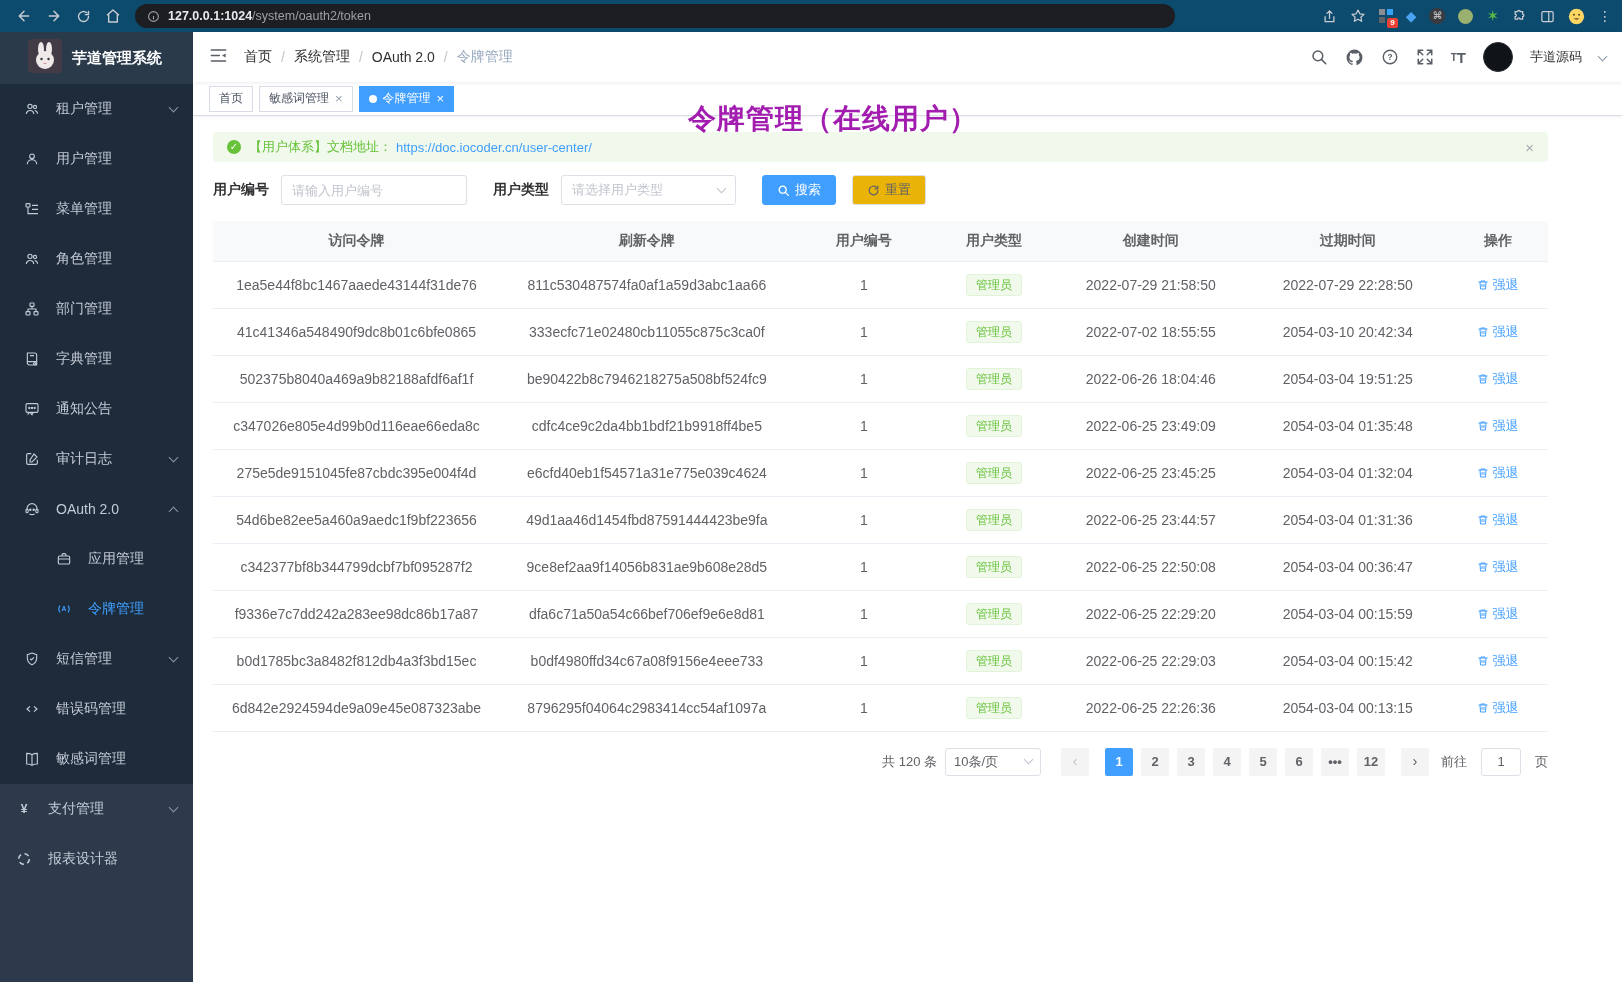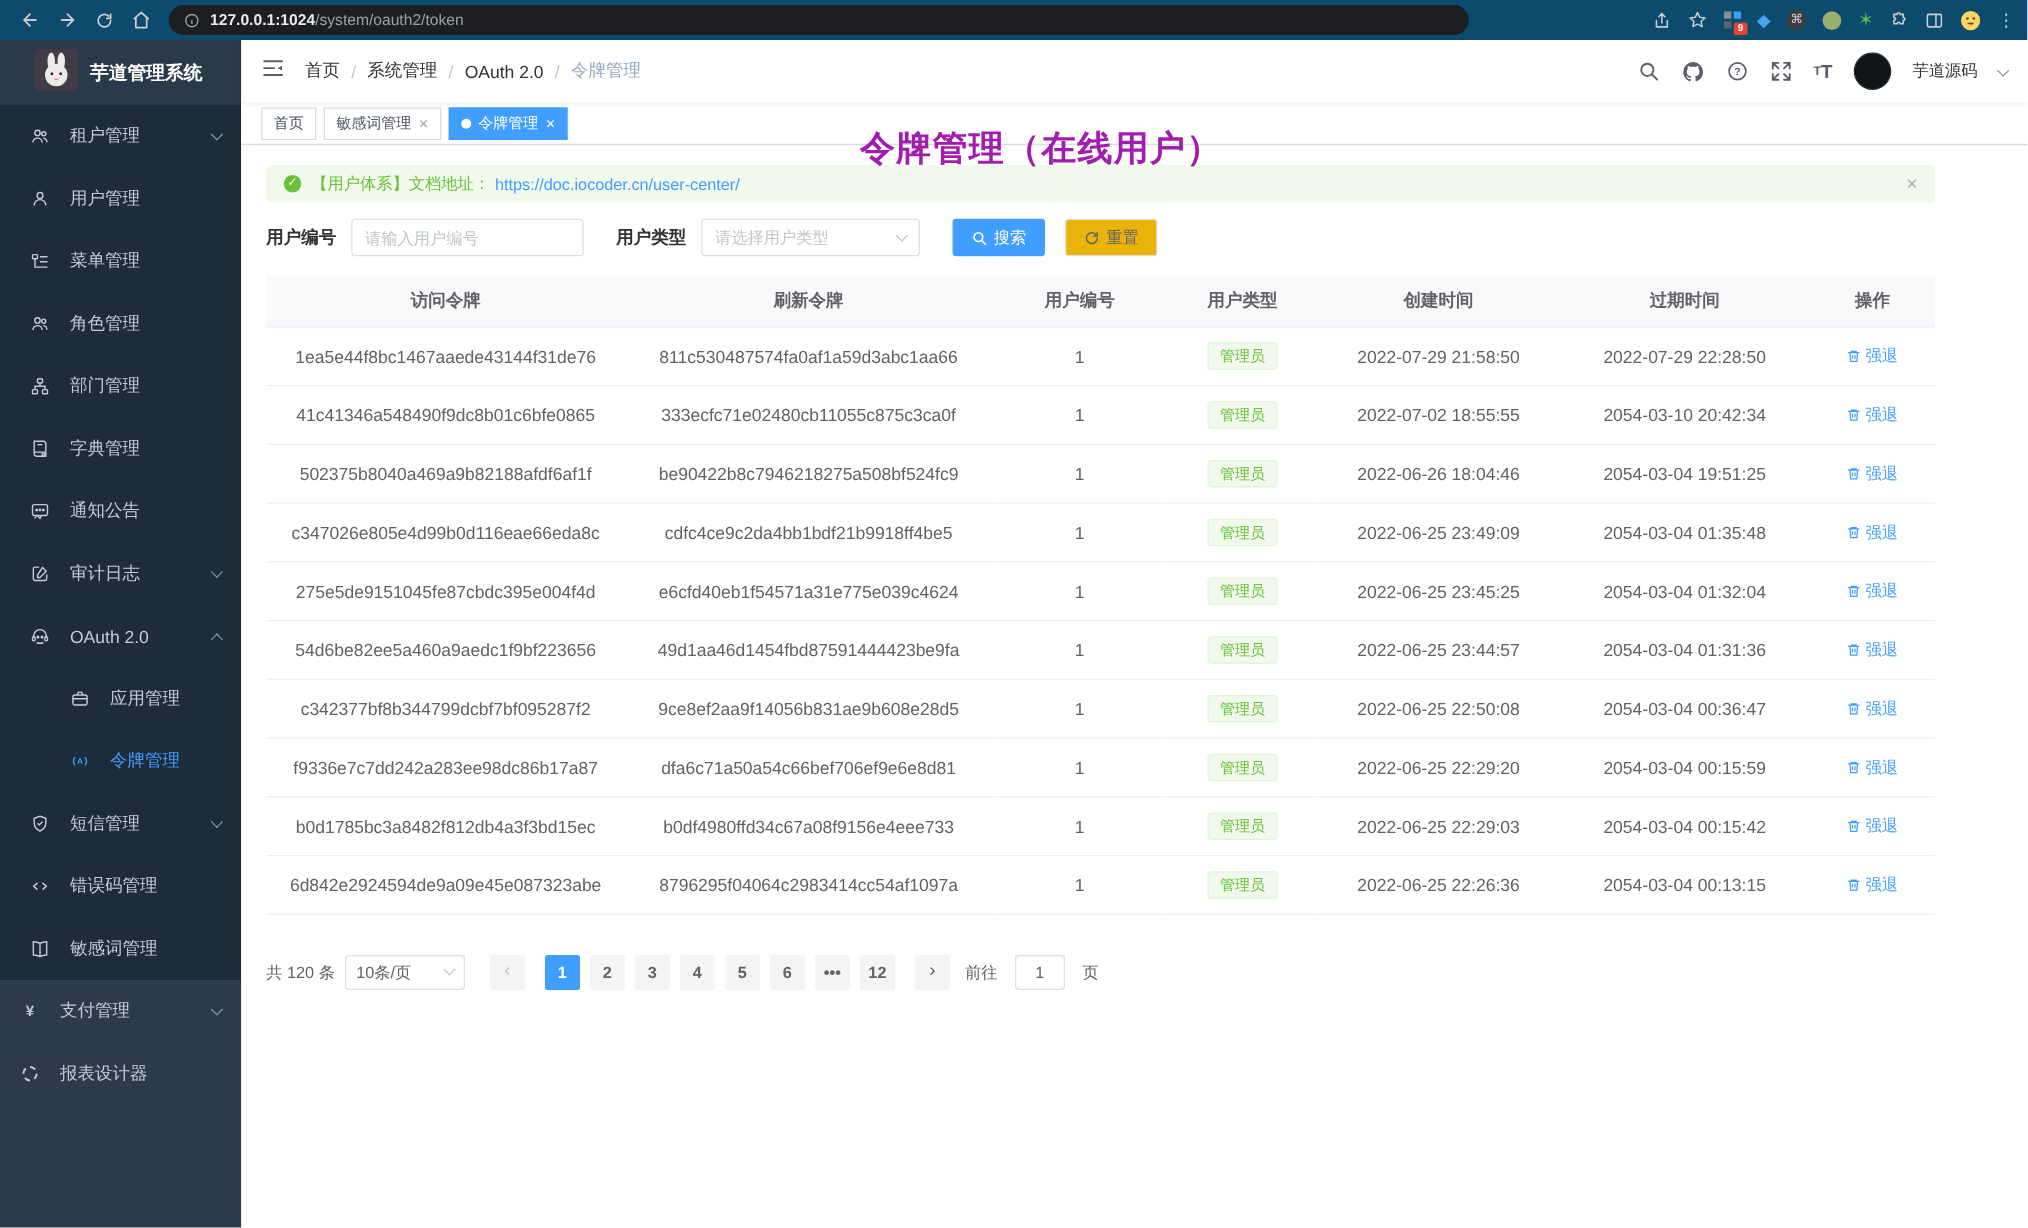--- a/index.html
+++ b/index.html
@@ -98,21 +98,21 @@
   table.grid { width:100%; border-collapse:collapse; table-layout:fixed; }
   .grid th { height:40px; background:#f8f9fb; color:#606266; font-size:14px; font-weight:600;
     text-align:center; border-bottom:1px solid #ebeef5; }
   .grid td { height:47px; text-align:center; font-size:14px; color:#606266; border-bottom:1px solid #ebeef5;
     overflow:hidden; white-space:nowrap; }
   .tag-success { display:inline-block; padding:0 9px; height:22px; line-height:20px; font-size:12px;
     color:#67c23a; background:#f0f9eb; border:1px solid #e1f3d8; border-radius:3px; }
   .revoke { color:#409eff; font-size:13px; text-decoration:none; display:inline-flex; align-items:center; gap:3px; cursor:pointer; }
 
   
-  .pagi { margin-top:32px; display:flex; align-items:center; gap:8px;
+  .pagi { margin-top:16px; display:flex; align-items:center; justify-content:flex-end; gap:8px;
     font-size:13px; color:#606266; }
   .page-size { width:96px; height:28px; border:1px solid #dcdfe6; border-radius:3px; display:flex;
     align-items:center; justify-content:space-between; padding:0 8px; cursor:pointer; margin-right:8px; }
   .page-size .chev { border-color:#c0c4cc; }
   .pager { display:flex; list-style:none; align-items:center; }
   .pager li { min-width:28px; height:28px; line-height:28px; text-align:center; background:#f4f4f5;
     color:#606266; border-radius:2px; margin:0 4px; font-weight:600; cursor:pointer; padding:0 4px; }
   .pager li.active { background:#409eff; color:#fff; }
   .pbtn { min-width:28px; height:28px; line-height:26px; text-align:center; background:#f4f4f5;
     border-radius:2px; margin:0 4px; font-size:15px; cursor:pointer; }

